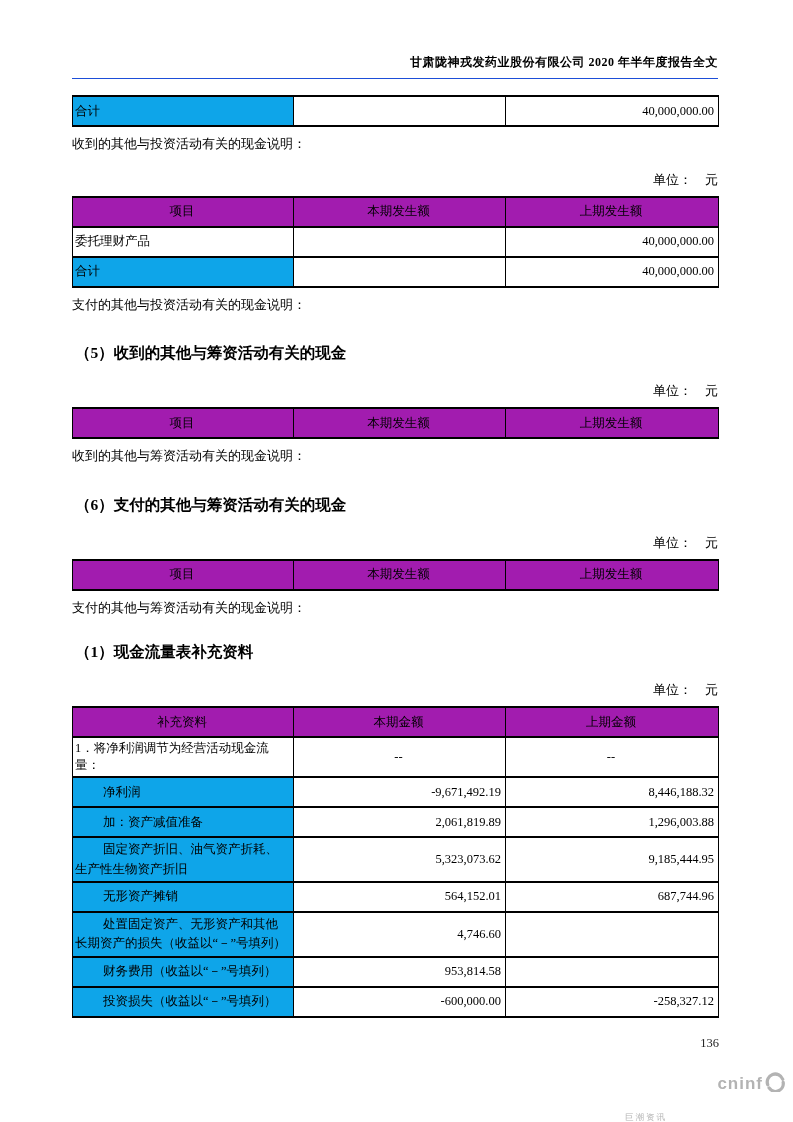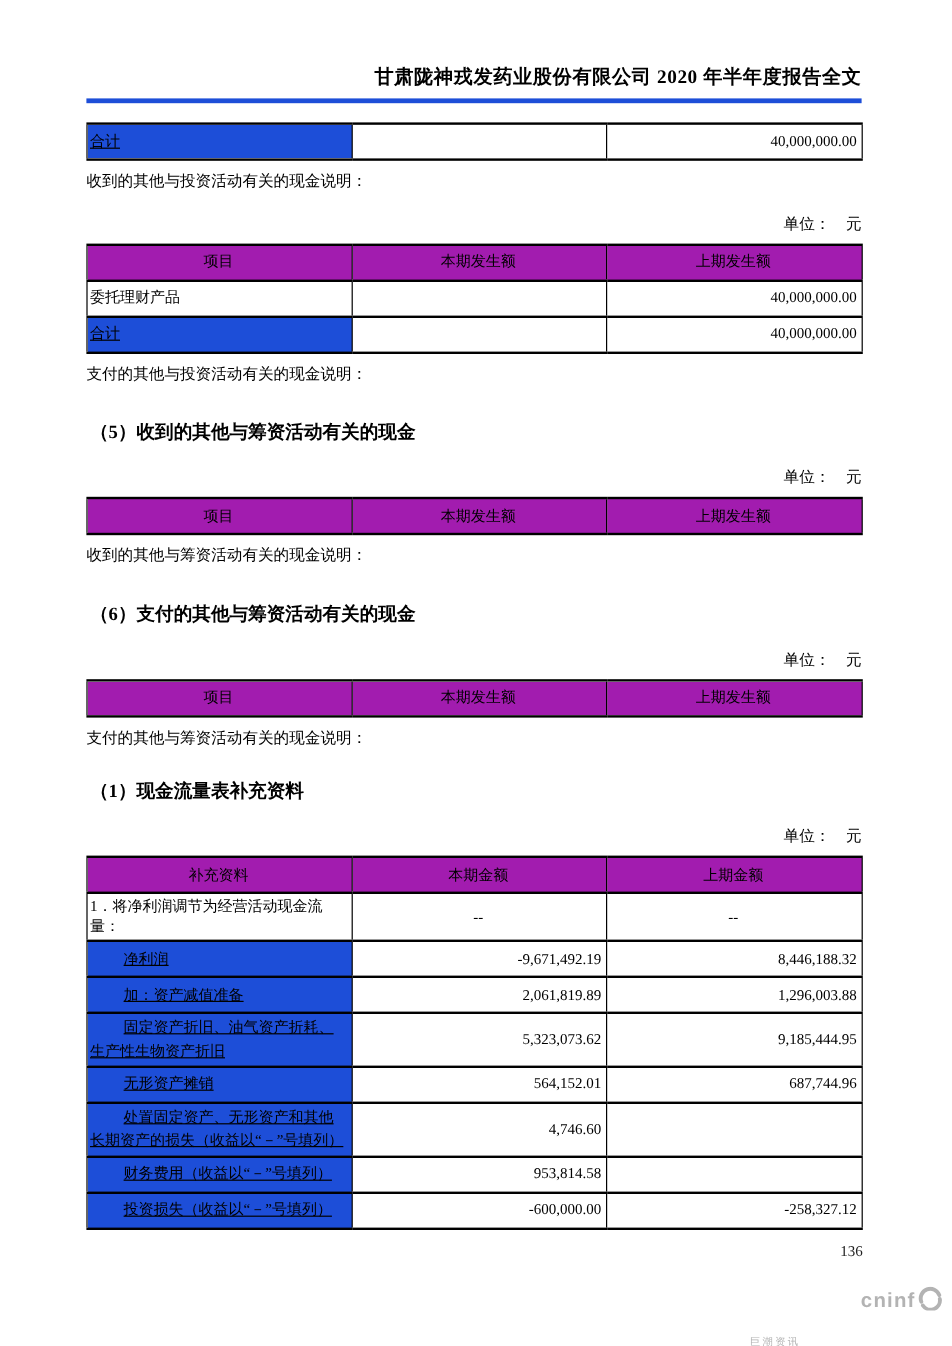--- a/index.html
+++ b/index.html
@@ -9,24 +9,24 @@
     background:#ffffff;
     font-family:"Liberation Serif","DejaVu Serif",serif;
     color:#000;
     overflow:hidden;
   }
   .content{position:absolute;left:72px;top:0;width:646px;}
 
   .doc-header{
     margin-top:54px;
     text-align:right;
-    font-size:16px;
+    font-size:12px;
     font-weight:bold;
     padding-bottom:7px;
-    border-bottom:4px solid #1d4ed8;
+    border-bottom:1px solid #1d4ed8;
     letter-spacing:.5px;
   }
 
   .note-line{font-size:13px;margin-top:8px;line-height:1.35;}
   .section-heading{
     font-size:15.5px;font-weight:bold;
     padding-left:3px;
   }
   .h4-heading{margin-top:28px;}
   .h5-heading{margin-top:30px;}
@@ -56,21 +56,21 @@
     height:24px;
     vertical-align:middle;
     font-weight:normal;
     overflow:hidden;
   }
   table.doc-table th{
     background:#a21caf;
     text-align:center;
     font-weight:normal;
   }
-  .cell-gray{background:#1d4ed8;text-decoration:underline;}
+  .cell-gray{background:#0ea5e9;}
   .cell-label{text-align:left;padding-left:3px;}
   .cell-label-indent{text-align:left;text-indent:28px;line-height:1.55;}
   .cell-num{text-align:right;padding-right:5px;}
   .cell-center{text-align:center;}
   .row-tall td{height:46px;}
   .mt16{margin-top:16px;}
 
   .page-number{
     position:absolute;
     right:74px;top:1036px;

